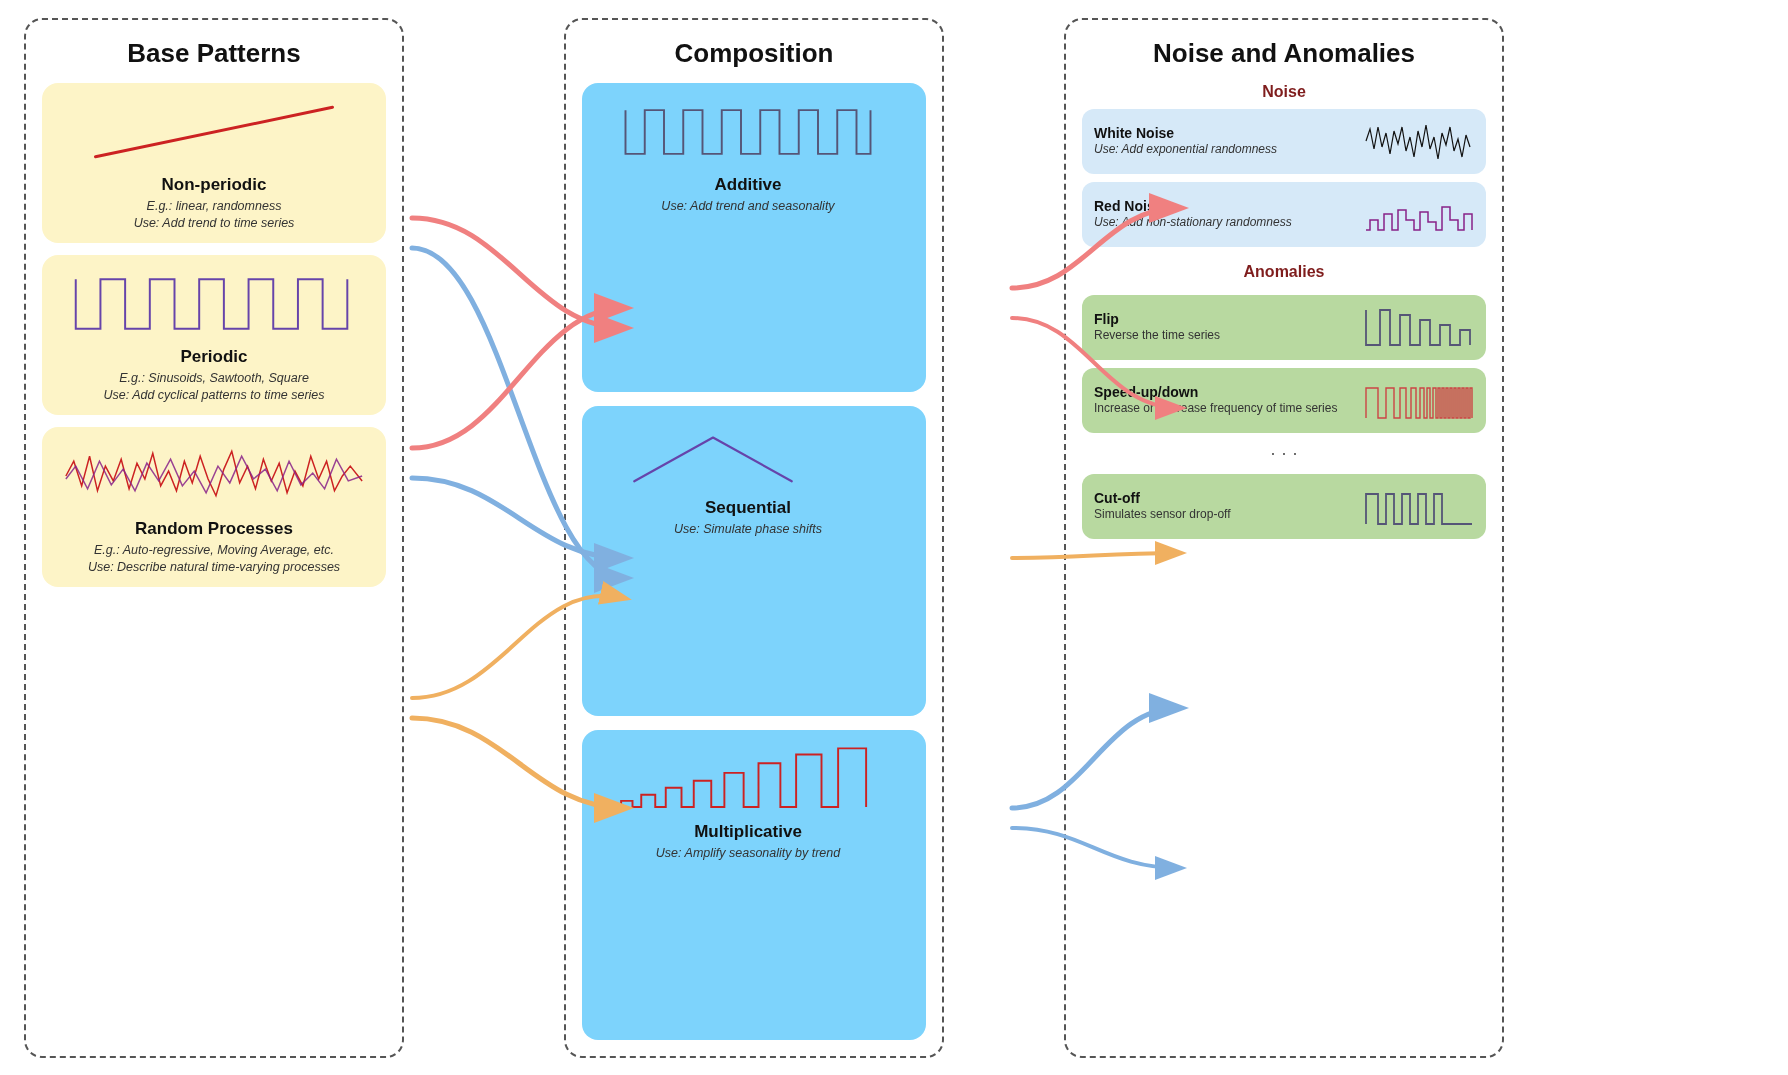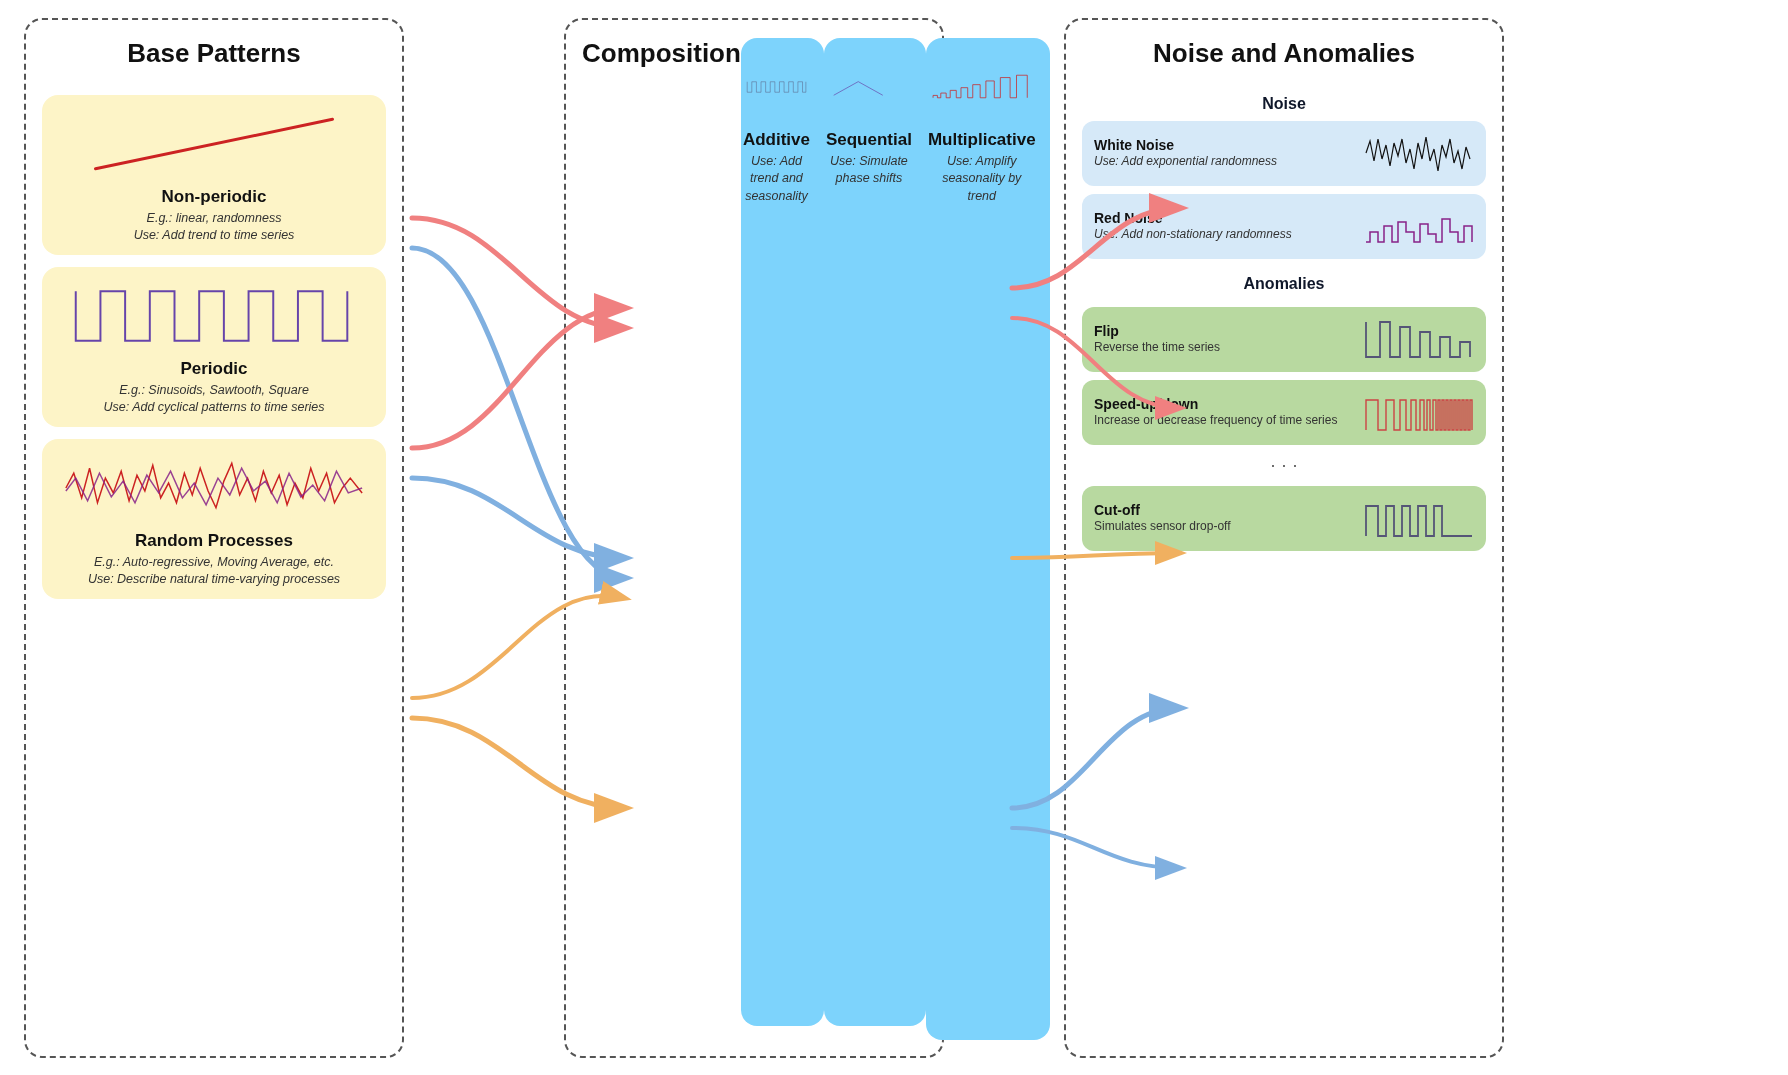--- a/index.html
+++ b/index.html
@@ -31,21 +31,21 @@
       border: 2.5px dashed #555;
       border-radius: 18px;
       padding: 18px 16px 16px 16px;
       background: #fff;
       flex-shrink: 0;
     }
     .col-title {
       font-size: 26px;
       font-weight: 900;
       text-align: center;
-      margin-bottom: 26px;
+      margin-bottom: 14px;
       color: #111;
     }
     .pattern-card {
       background: #fdf4c7;
       border-radius: 16px;
       padding: 14px 14px 10px 14px;
       margin-bottom: 12px;
       display: flex;
       flex-direction: column;
       align-items: center;
@@ -72,20 +72,21 @@
       color: #333;
       text-align: center;
       line-height: 1.4;
     }
     .svg-area { width: 100%; height: 70px; }
 
     
     .col2 {
       width: 380px;
       display: flex;
+      flex-direction: column;
       border: 2.5px dashed #555;
       border-radius: 18px;
       padding: 18px 16px 16px 16px;
       background: #fff;
       flex-shrink: 0;
     }
     .comp-card {
       background: #7dd3fc;
       border-radius: 16px;
       padding: 14px 14px 10px 2px;
@@ -121,21 +122,21 @@
       border-radius: 18px;
       padding: 18px 16px 16px 16px;
       background: #fff;
       flex-shrink: 0;
     }
     .col3-subtitle {
       font-size: 16px;
       font-weight: 700;
       text-align: center;
       margin-bottom: 8px;
-      color: #0f172a;
+      color: #7f1d1d;
     }
     .noise-card {
       background: #d6e9f8;
       border-radius: 12px;
       padding: 10px 12px;
       margin-bottom: 8px;
       display: flex;
       flex-direction: row;
       align-items: center;
       gap: 10px;

